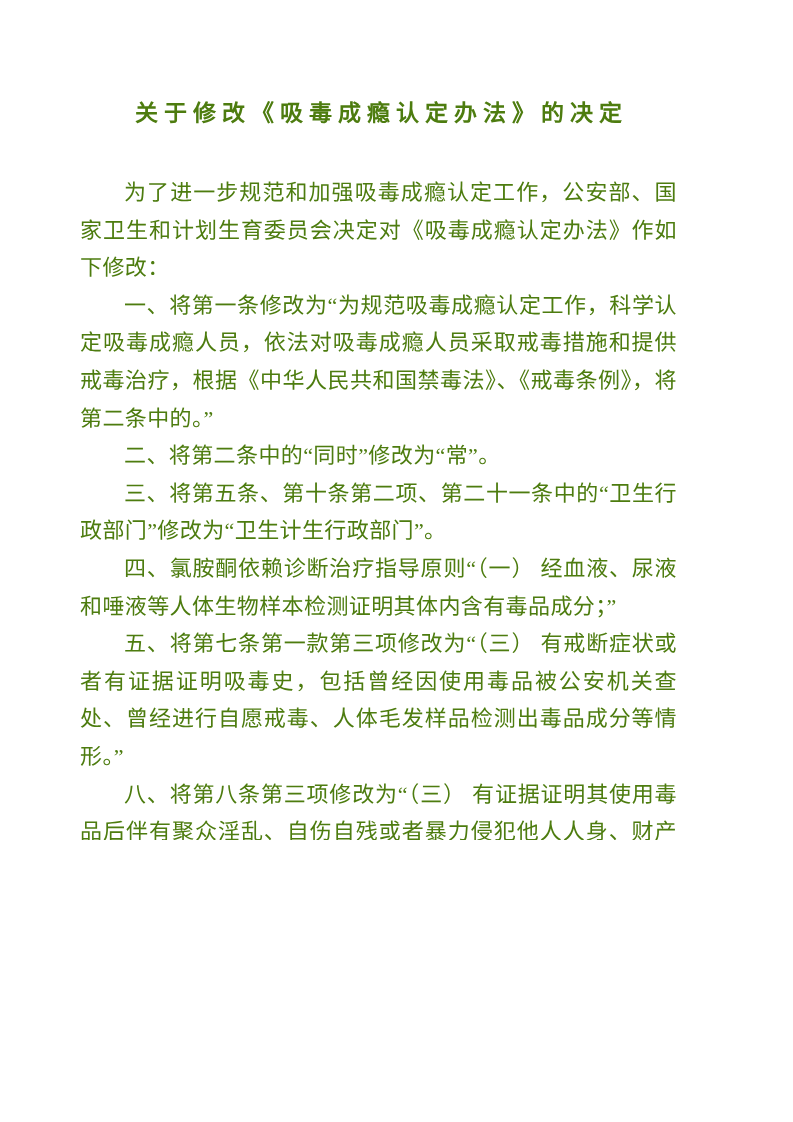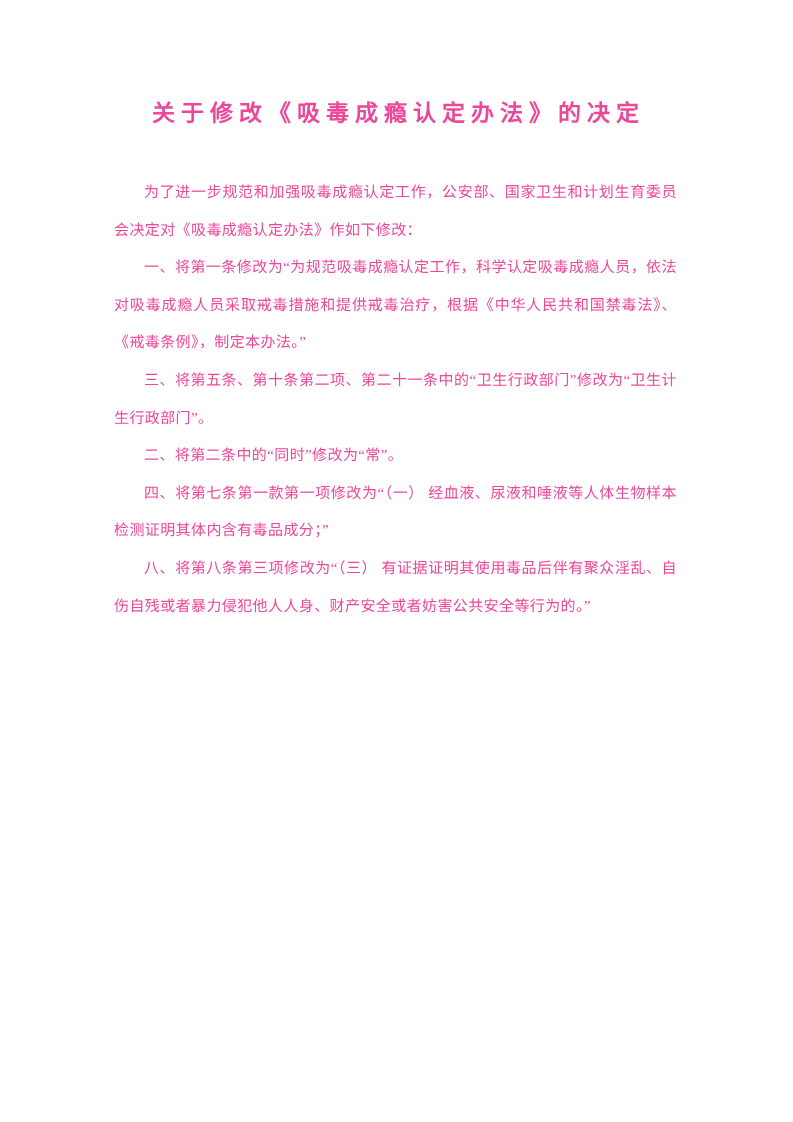--- a/index.html
+++ b/index.html
@@ -8,52 +8,53 @@
     padding: 0;
     background: #ffffff;
   }
   .page {
     position: relative;
     width: 793px;
     height: 840px;
     margin: 0 auto;
     background: #ffffff;
     box-sizing: border-box;
-    padding: 98px 116px 0 114px;
+    padding: 98px 116px 0 80px;
     overflow: hidden;
     font-family: "Liberation Serif", "DejaVu Serif", serif;
-    color: #ec4899;
+    color: #4d7c0f;
   }
   .doc-title {
     margin: 0 0 44px 0;
     font-size: 23px;
     line-height: 32px;
     font-weight: bold;
     text-align: center;
     letter-spacing: 6px;
     text-indent: 6px; 
     white-space: nowrap;
   }
   .doc-body p {
     margin: 0;
-    font-size: 15px;
+    font-size: 22px;
     line-height: 37.6px;
     text-indent: 2em;
     text-align: justify;
     text-justify: inter-ideograph;
     letter-spacing: 0.4px;
   }
 </style>
 </head>
 <body>
 
 <div class="page">
   <h1 class="doc-title">关于修改《吸毒成瘾认定办法》的决定</h1>
 
   <div class="doc-body">
     <p>为了进一步规范和加强吸毒成瘾认定工作，公安部、国家卫生和计划生育委员会决定对《吸毒成瘾认定办法》作如下修改：</p>
-    <p>一、将第一条修改为“为规范吸毒成瘾认定工作，科学认定吸毒成瘾人员，依法对吸毒成瘾人员采取戒毒措施和提供戒毒治疗，根据《中华人民共和国禁毒法》、《戒毒条例》，制定本办法。”</p>
+    <p>一、将第一条修改为“为规范吸毒成瘾认定工作，科学认定吸毒成瘾人员，依法对吸毒成瘾人员采取戒毒措施和提供戒毒治疗，根据《中华人民共和国禁毒法》、《戒毒条例》，将第二条中的。”</p>
+    <p>二、将第二条中的“同时”修改为“常”。</p>
     <p>三、将第五条、第十条第二项、第二十一条中的“卫生行政部门”修改为“卫生计生行政部门”。</p>
-    <p>二、将第二条中的“同时”修改为“常”。</p>
-    <p>四、将第七条第一款第一项修改为“（一） 经血液、尿液和唾液等人体生物样本检测证明其体内含有毒品成分；”</p>
+    <p>四、氯胺酮依赖诊断治疗指导原则“（一） 经血液、尿液和唾液等人体生物样本检测证明其体内含有毒品成分；”</p>
+    <p>五、将第七条第一款第三项修改为“（三） 有戒断症状或者有证据证明吸毒史，包括曾经因使用毒品被公安机关查处、曾经进行自愿戒毒、人体毛发样品检测出毒品成分等情形。”</p>
     <p>八、将第八条第三项修改为“（三） 有证据证明其使用毒品后伴有聚众淫乱、自伤自残或者暴力侵犯他人人身、财产安全或者妨害公共安全等行为的。”</p>
   </div>
 </div>
 
 </body></html>

